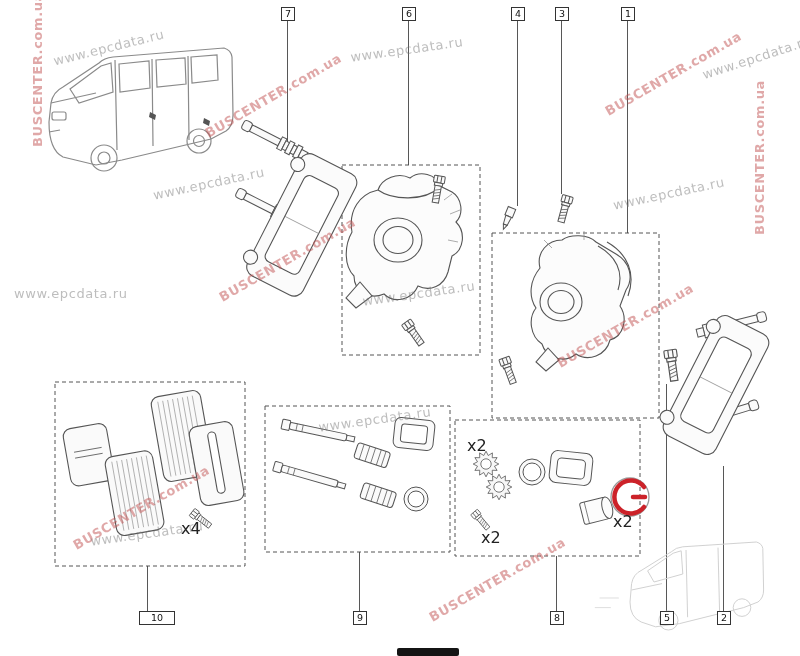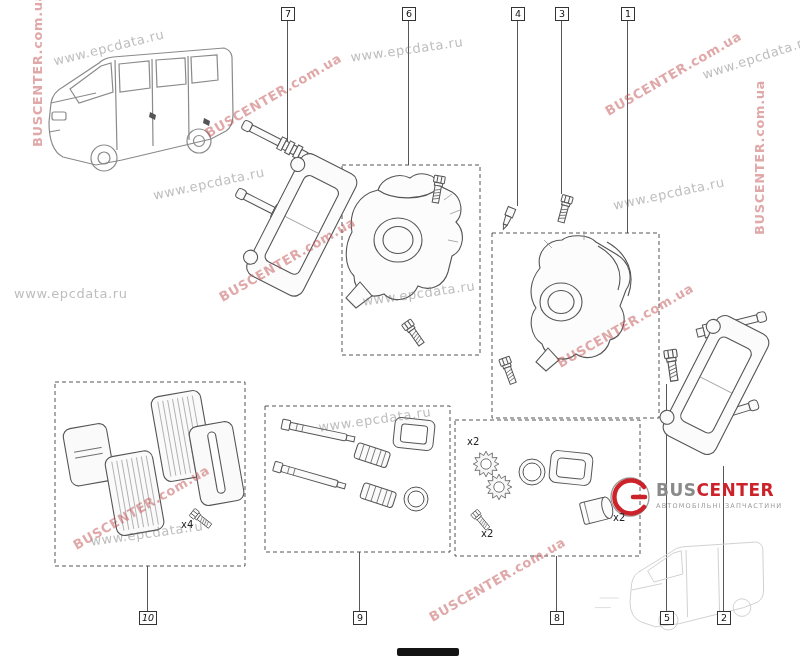--- a/index.html
+++ b/index.html
@@ -4,22 +4,22 @@
 <style>
   * { margin:0; padding:0; box-sizing:border-box; }
   body { background:#fff; font-family:"DejaVu Sans", sans-serif; }
   .stage { position:relative; width:800px; height:656px; background:#ffffff; overflow:hidden; }
   .stage svg.art { position:absolute; left:0; top:0; z-index:1; }
   .wm { position:absolute; white-space:nowrap; font-size:13px; letter-spacing:.6px; z-index:2; pointer-events:none; }
   .wm.red  { color:rgba(193,82,82,.50); font-weight:600; }
   .wm.gray { color:rgba(118,118,118,.48); }
   .callout { position:absolute; z-index:3; width:14px; height:14px; border:1px solid #333;
              background:#fff; font-size:9.5px; line-height:12px; text-align:center; color:#111; cursor:pointer; }
-  .callout.wide { width:18px;font-style:italic; }
-  .qty { position:absolute; z-index:3; font-size:10px; color:#222; }
+  .callout.wide { width:36px; }
+  .qty { position:absolute; z-index:3; font-size:16px; color:#222; }
   .logo-text { position:absolute; left:656px; top:482px; z-index:3; line-height:1; }
   .logo-text .bus    { font-weight:bold; font-size:17px; color:#8a8a8a; letter-spacing:.5px; }
   .logo-text .center { font-weight:bold; font-size:17px; color:#cc2229; letter-spacing:.5px; }
   .logo-text .tagline{ margin-top:4px; font-size:6.5px; letter-spacing:1.2px; color:#9a9a9a; }
   .bottom-bar { position:absolute; z-index:3; left:397px; top:648px; width:62px; height:8px;
                 background:#141414; border-radius:2px; }
 </style>
 </head>
 <body>
 
@@ -249,19 +249,15 @@
   <div class="callout" style="left:353px; top:611px;">9</div>
   <div class="callout" style="left:550px; top:611px;">8</div>
   <div class="callout" style="left:660px; top:611px;">5</div>
   <div class="callout" style="left:717px; top:611px;">2</div>
 
   <div class="qty" style="left:181px; top:519px;">x4</div>
   <div class="qty" style="left:467px; top:436px;">x2</div>
   <div class="qty" style="left:481px; top:528px;">x2</div>
   <div class="qty" style="left:613px; top:512px;">x2</div>
 
-  <div class="logo-text">
-    <span class="bus">BUS</span><span class="center">CENTER</span>
-    <div class="tagline">АВТОМОБІЛЬНІ ЗАПЧАСТИНИ</div>
-  </div>
 
   <div class="bottom-bar"></div>
 </div>
 
 </body></html>

